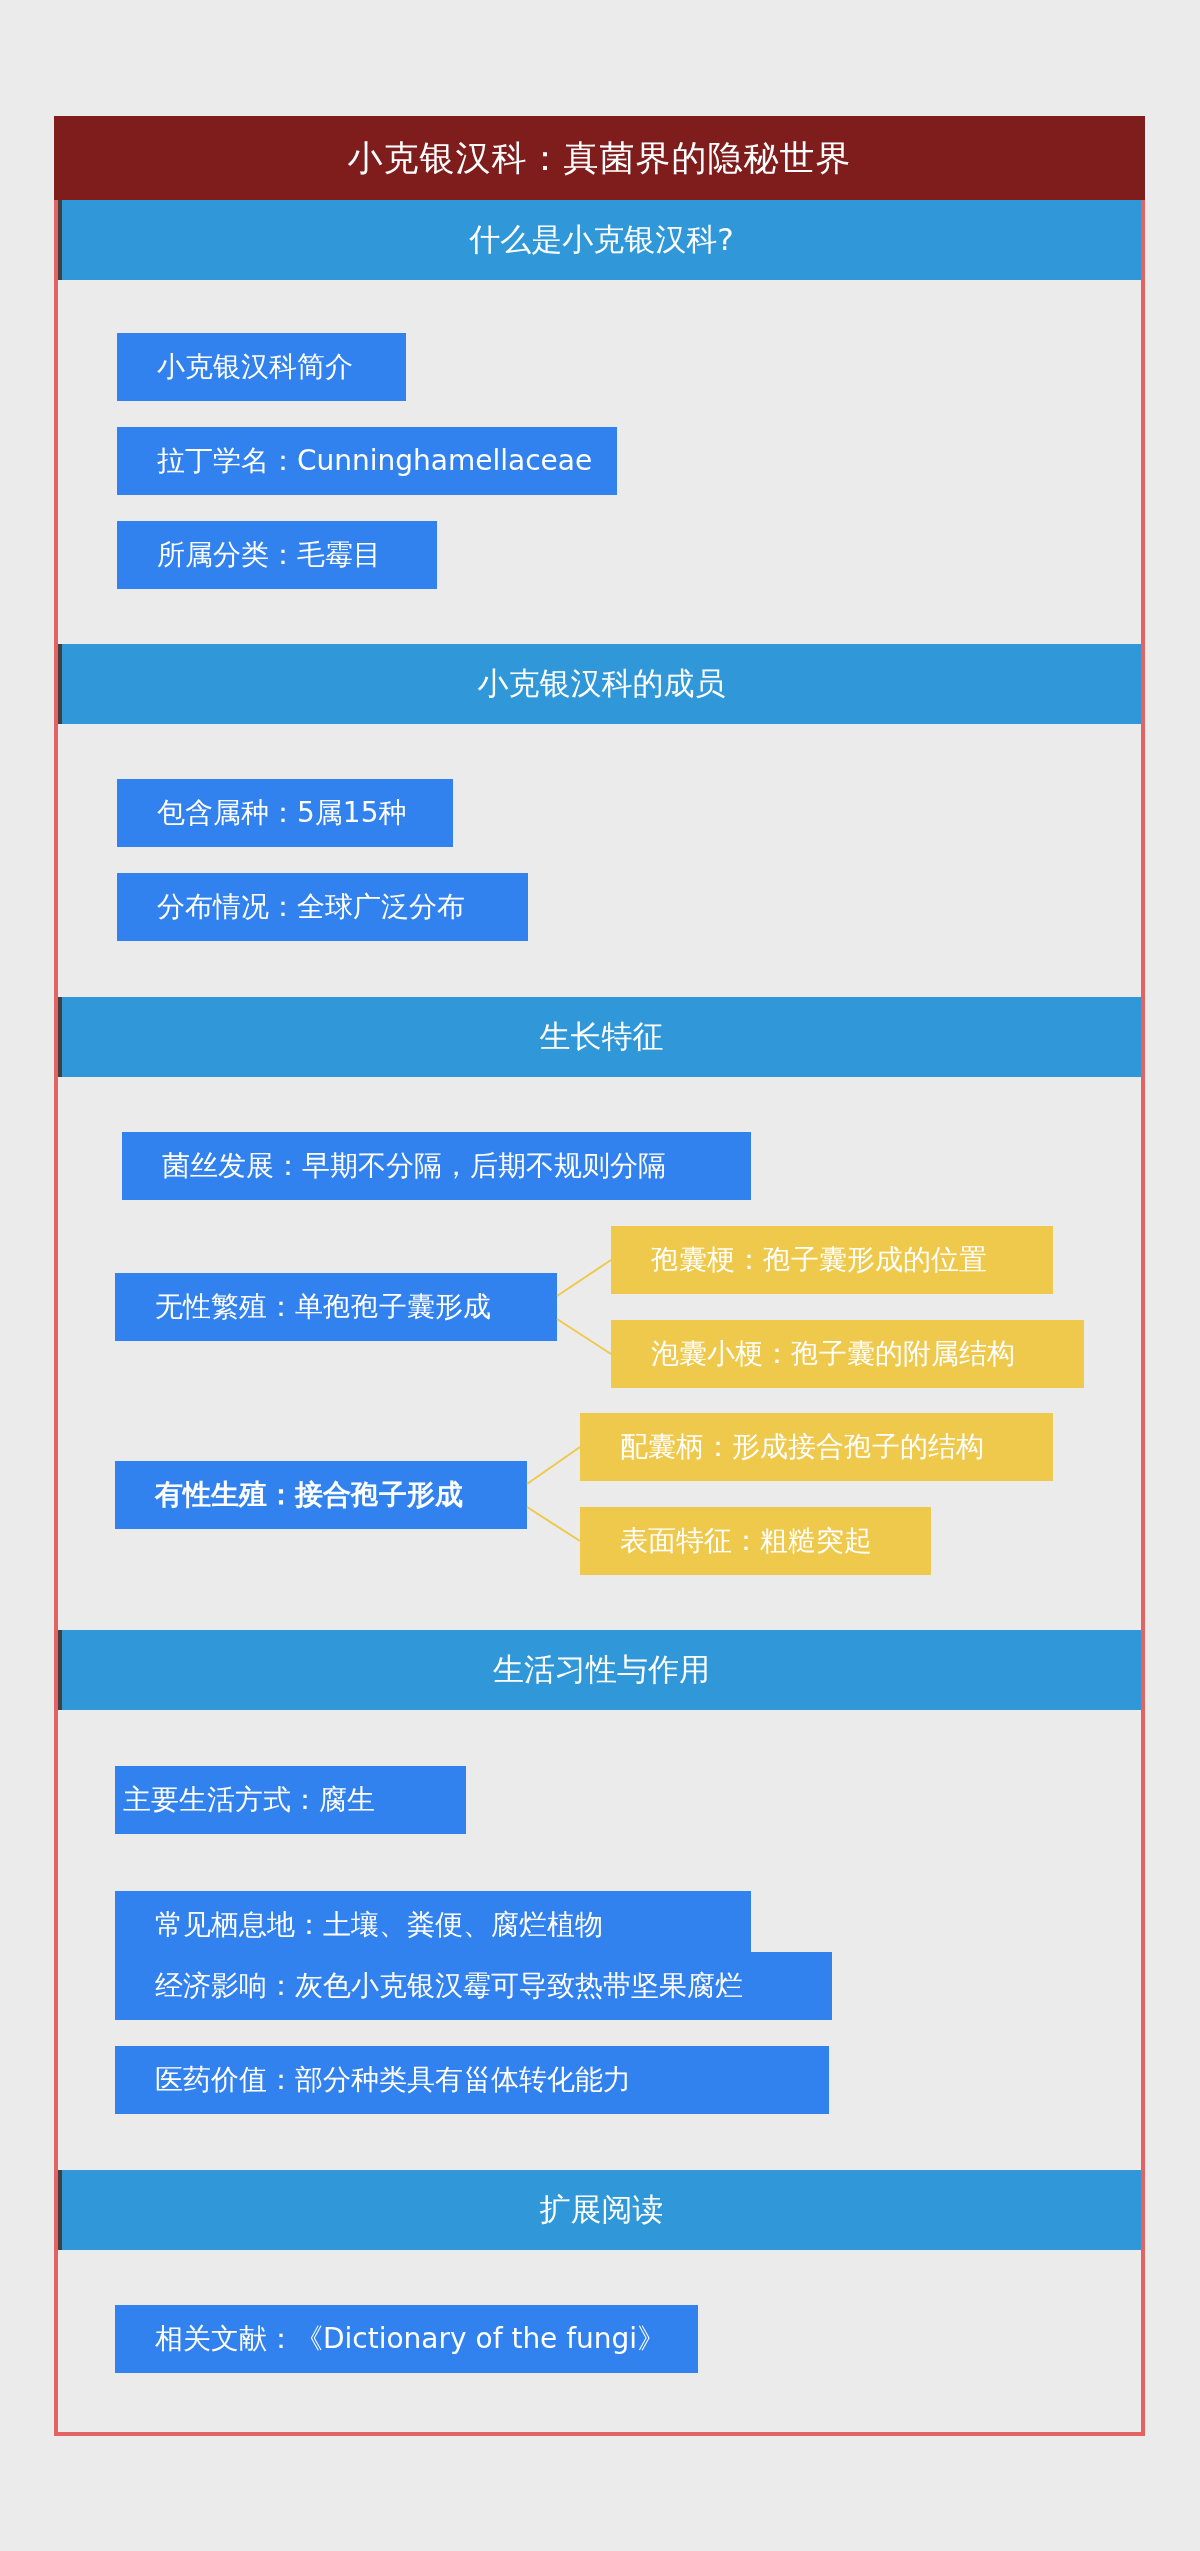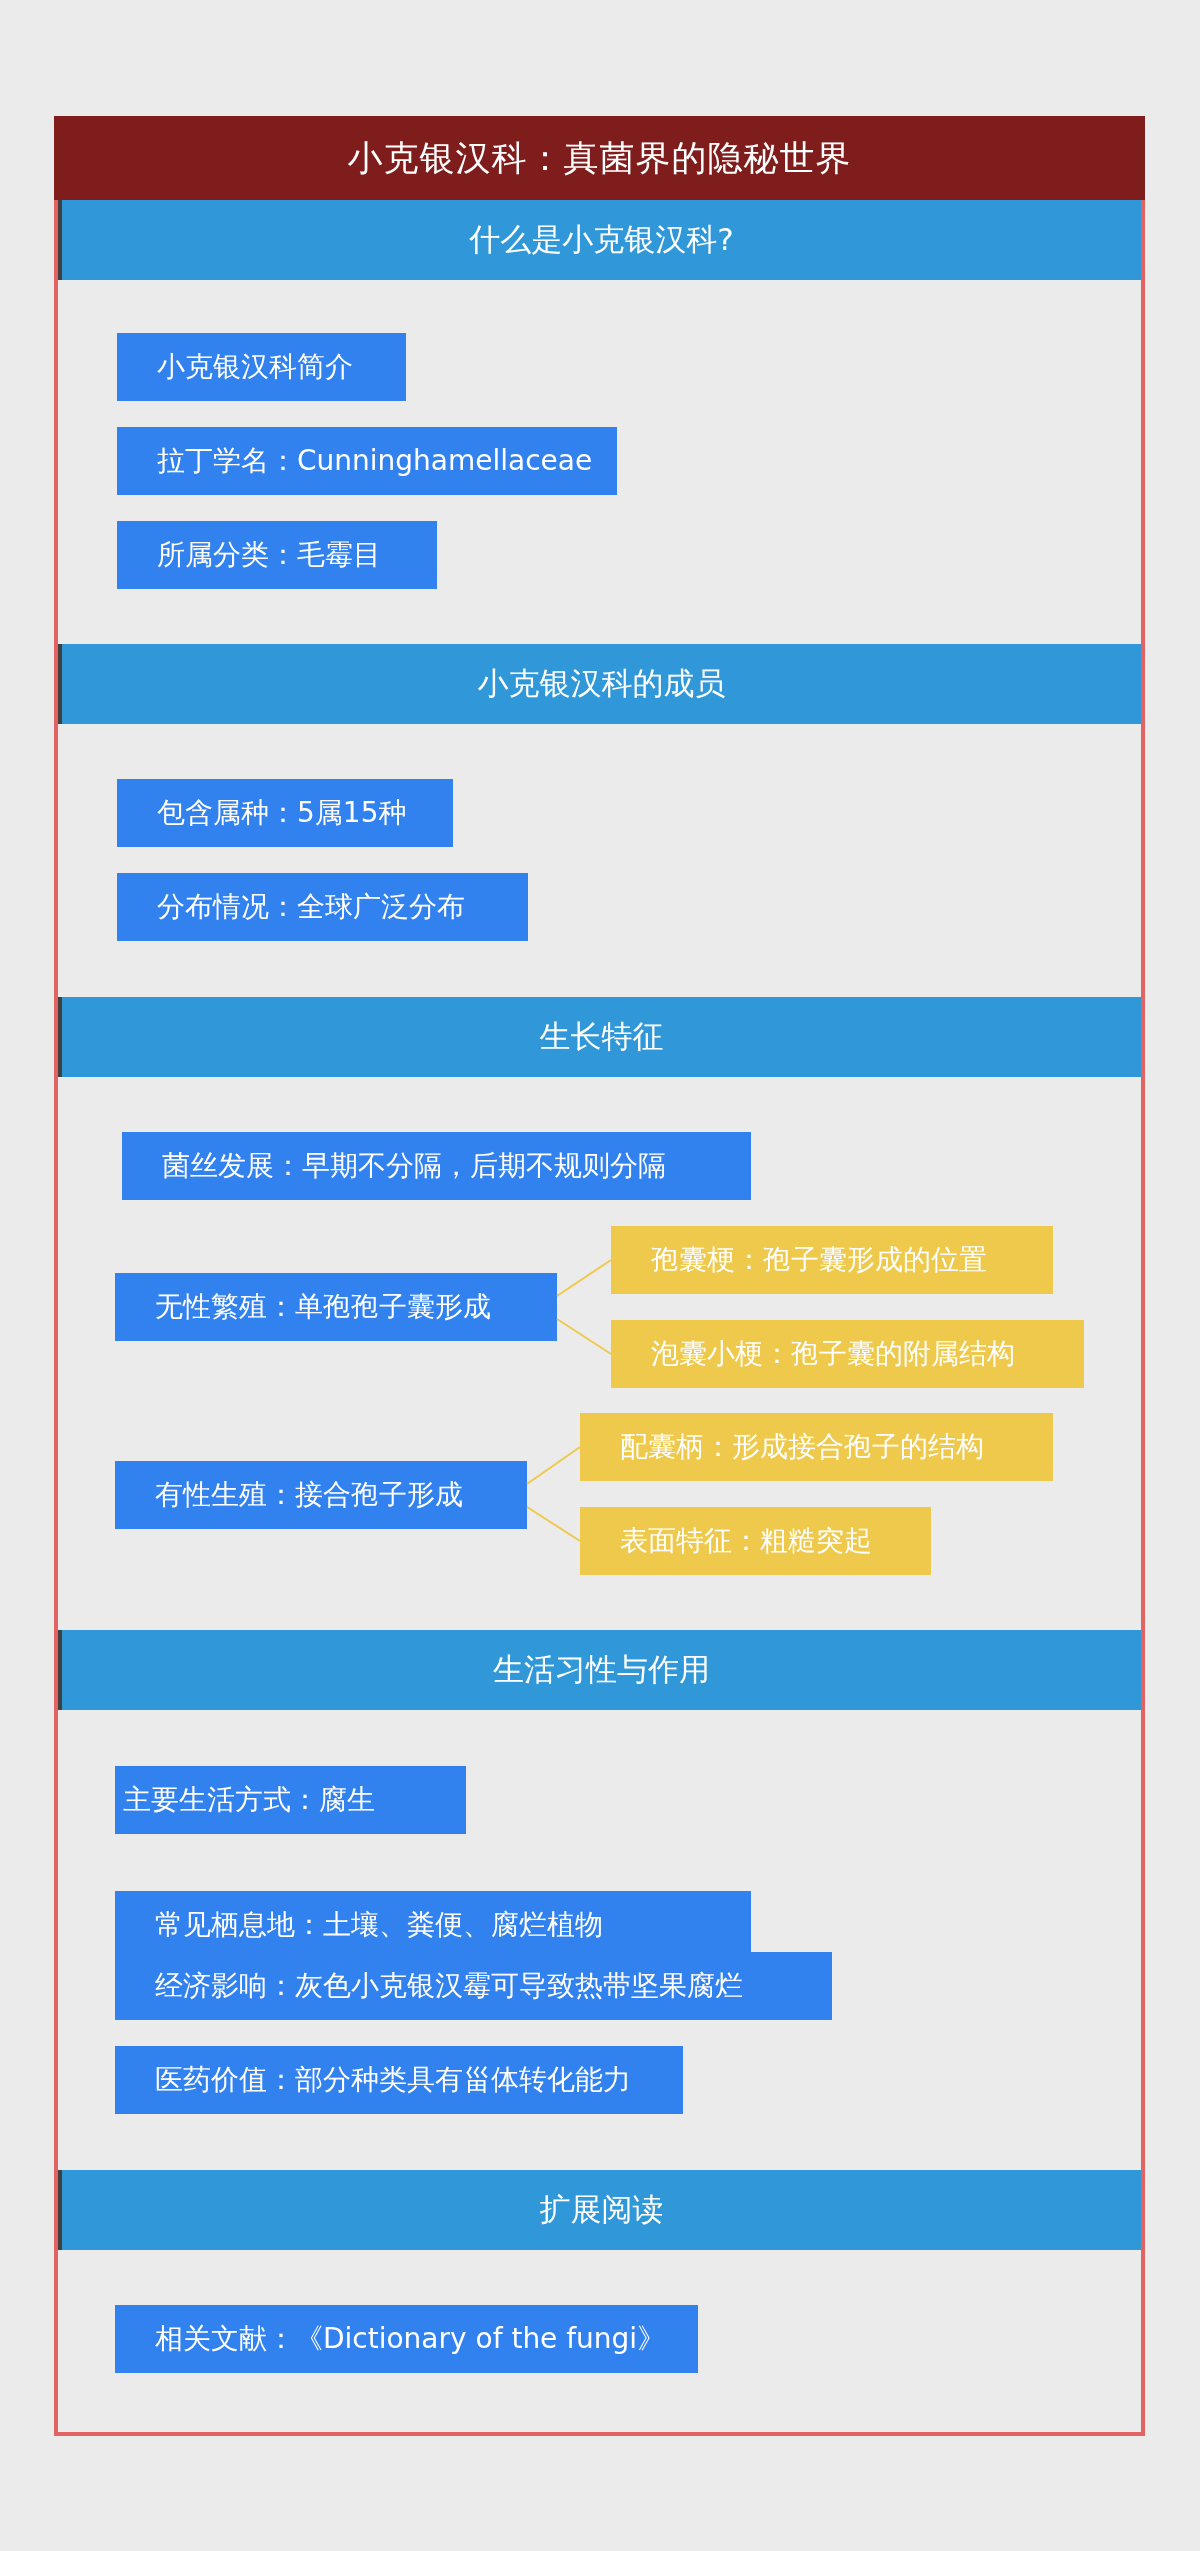--- a/index.html
+++ b/index.html
@@ -66,31 +66,31 @@
 
 <div class="section-header" style="top:644px;">小克银汉科的成员</div>
 <div class="node blue" style="left:117px; top:779px; width:336px;">包含属种：5属15种</div>
 <div class="node blue" style="left:117px; top:873px; width:411px;">分布情况：全球广泛分布</div>
 
 <div class="section-header" style="top:997px;">生长特征</div>
 <div class="node blue" style="left:122px; top:1132px; width:629px;text-align:right;">菌丝发展：早期不分隔，后期不规则分隔</div>
 <div class="node blue" style="left:115px; top:1273px; width:442px;">无性繁殖：单孢孢子囊形成</div>
 <div class="node yellow" style="left:611px; top:1226px; width:442px;">孢囊梗：孢子囊形成的位置</div>
 <div class="node yellow" style="left:611px; top:1320px; width:473px;">泡囊小梗：孢子囊的附属结构</div>
-<div class="node blue" style="left:115px; top:1461px; width:412px;">有性生殖：接合孢子形成</div>
+<div class="node blue" style="left:115px; top:1461px; width:412px;font-weight:bold;">有性生殖：接合孢子形成</div>
 <div class="node yellow" style="left:580px; top:1413px; width:473px;font-family:Liberation Serif, serif;">配囊柄：形成接合孢子的结构</div>
 <div class="node yellow" style="left:580px; top:1507px; width:351px;">表面特征：粗糙突起</div>
 
 <svg class="connectors" width="1200" height="2551">
   <line x1="557" y1="1296" x2="611" y2="1260" stroke="#efc94c" stroke-width="2"></line>
   <line x1="557" y1="1319" x2="611" y2="1354" stroke="#efc94c" stroke-width="2"></line>
   <line x1="527" y1="1484" x2="580" y2="1447" stroke="#efc94c" stroke-width="2"></line>
   <line x1="527" y1="1507" x2="580" y2="1541" stroke="#efc94c" stroke-width="2"></line>
 </svg>
 
 <div class="section-header" style="top:1630px;">生活习性与作用</div>
 <div class="node blue" style="left:115px; top:1766px; width:351px;padding-left:8px;">主要生活方式：腐生</div>
 <div class="node blue" style="left:115px; top:1859px; width:636px;margin-top:32px;">常见栖息地：土壤、粪便、腐烂植物</div>
 <div class="node blue" style="left:115px; top:1952px; width:717px;">经济影响：灰色小克银汉霉可导致热带坚果腐烂</div>
-<div class="node blue" style="left:115px; top:2046px; width:568px;text-align:center;">医药价值：部分种类具有甾体转化能力</div>
+<div class="node blue" style="left:115px; top:2046px; width:714px;text-align:center;">医药价值：部分种类具有甾体转化能力</div>
 
 <div class="section-header" style="top:2170px;">扩展阅读</div>
 <div class="node blue" style="left:115px; top:2305px; width:583px;">相关文献：《Dictionary of the fungi》</div>
 
 </body></html>

